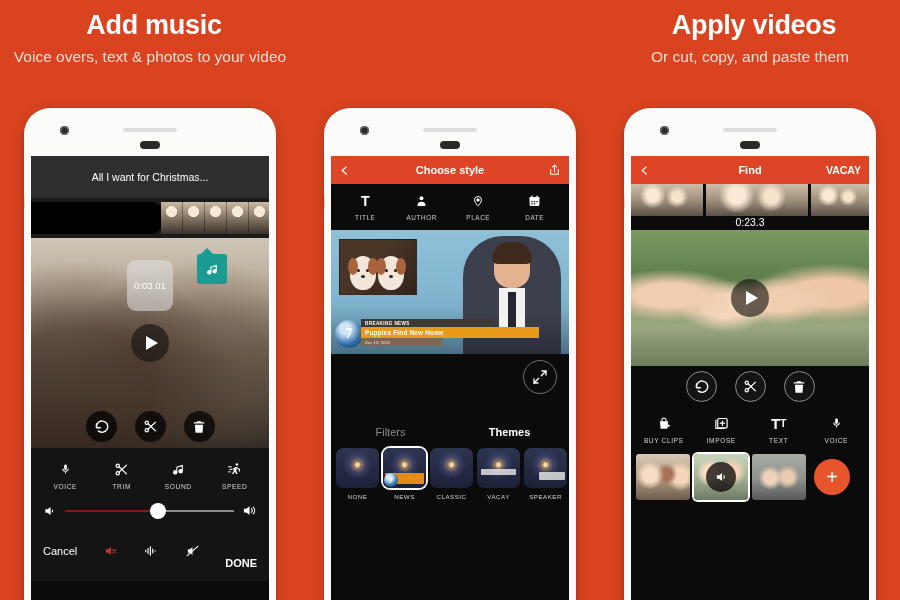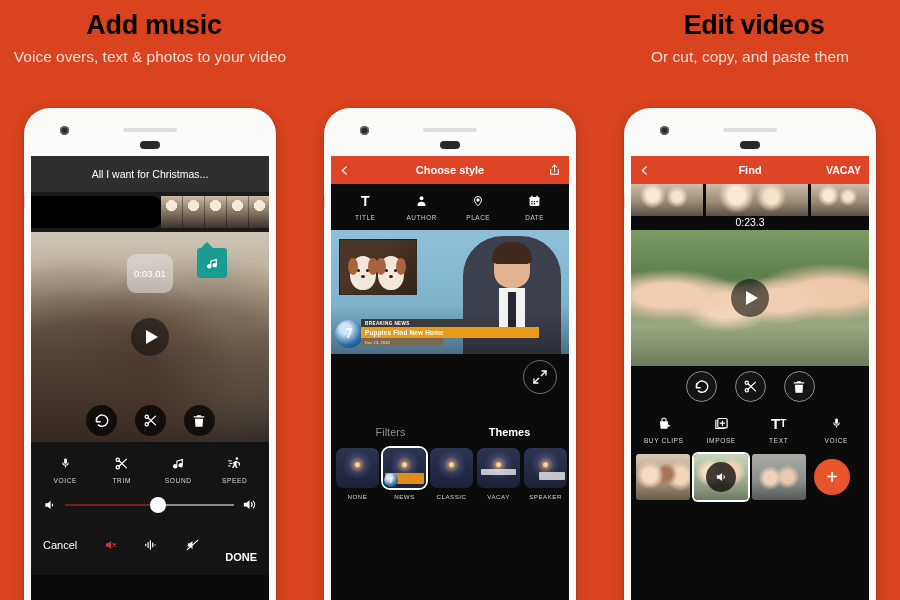--- a/index.html
+++ b/index.html
@@ -17,21 +17,21 @@
   }
   .panel {
     position: relative;
     width: 300px; height: 600px;
     display: flex; flex-direction: column; align-items: center;
   }
 
   
   .heading-block { padding-top: 10px; text-align: center; width: 100%; }
   .heading-title {
-    font-size: 27px; font-weight: bold; color: #000000;
+    font-size: 27px; font-weight: bold; color: #ffffff;
     letter-spacing: -0.3px; line-height: 1.15; padding-left: 8px;
   }
   .heading-sub {
     font-size: 15.5px; color: #f6ded5; line-height: 1.33;
     margin-top: 6px; padding: 0 8px;
   }
 
   
   .phone {
     position: absolute; top: 108px; left: 50%;
@@ -75,21 +75,21 @@
     position: relative; font-size: 11px; font-weight: bold;
   }
   .appbar .left-ic, .appbar .right-ic {
     position: absolute; top: 0; height: 28px; display: flex;
     align-items: center; font-size: 13px; font-weight: bold;
   }
   .appbar .left-ic { left: 8px; }
   .appbar .right-ic { right: 8px; font-size: 10.5px; }
 
   .titlebar {
-    height: 36px; background: #2f2f2f; color: #fff;
+    height: 42px; background: #2f2f2f; color: #fff;
     display: flex; align-items: center; justify-content: center;
     font-size: 10.5px;
   }
 
   
   .p1-strip {
     height: 40px; background: #1b1b1b; position: relative;
     display: flex; align-items: center;
   }
   .p1-blackbar {
@@ -111,21 +111,21 @@
   .video1 {
     position: relative; height: 210px; overflow: hidden;
     background:
       radial-gradient(ellipse at 20% 72%, rgba(60,40,30,0.55) 0 28%, rgba(0,0,0,0) 60%),
       radial-gradient(ellipse at 72% 60%, rgba(90,70,55,0.45) 0 26%, rgba(0,0,0,0) 58%),
       linear-gradient(180deg, #cfc6b8 0%, #b6a894 26%, #6d6256 58%, #2f2a25 100%);
   }
   .timepill {
     position: absolute; left: 96px; top: 22px;
     background: rgba(225,225,225,0.55); color: #fff;
-    font-size: 9.5px; padding: 14px 7px; border-radius: 9px;
+    font-size: 9.5px; padding: 20px 7px; border-radius: 9px;
   }
   .music-badge {
     position: absolute; right: 42px; top: 16px;
     width: 30px; height: 30px; background: #1b9c92;
     border-radius: 3px; display: flex; align-items: center;
     justify-content: center; color: #fff; font-size: 16px;
   }
   .music-badge::after {
     content: ""; position: absolute; left: 3px; top: -6px;
     border-left: 7px solid transparent; border-right: 7px solid transparent;
@@ -678,21 +678,21 @@
             </div>
             <div class="lbl">SPEAKER</div>
           </div>
         </div>
       </div>
     </div>
   </div>
 
   <div class="panel">
     <div class="heading-block">
-      <div class="heading-title">Edit videos</div>
+      <div class="heading-title">Apply videos</div>
       <div class="heading-sub">Or cut, copy, and paste them</div>
     </div>
 
     <div class="phone">
       <div class="side-btn"></div>
       <div class="phone-top">
         <div class="cam"></div>
         <div class="speaker"></div>
         <div class="sensor"></div>
       </div>

